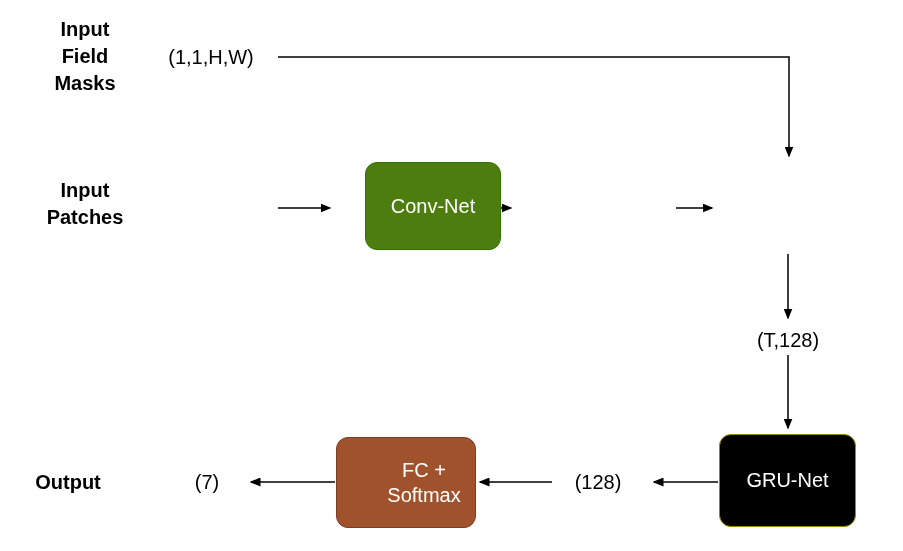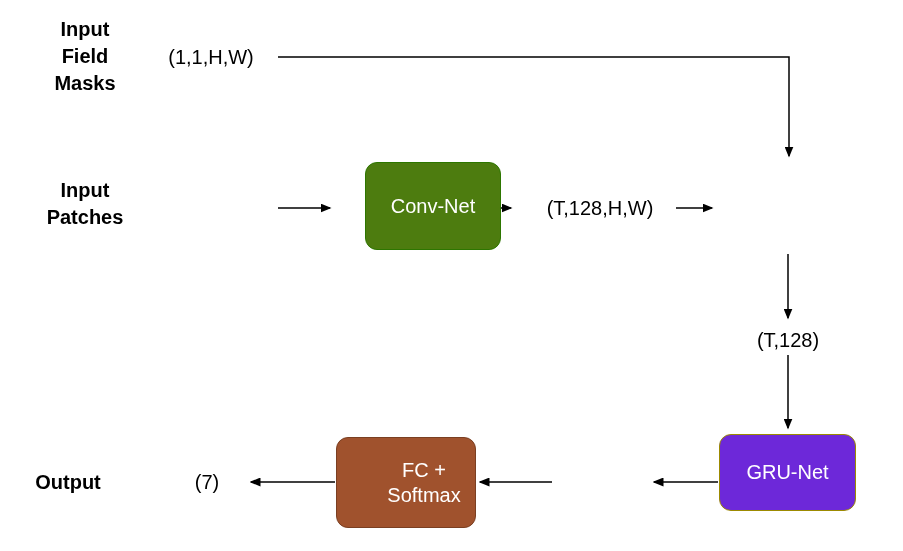--- a/index.html
+++ b/index.html
@@ -89,33 +89,33 @@
 Masks</div>
 
   <div class="row-label" style="left:25px; top:177px; width:120px;">Input
 Patches</div>
 
   <div class="row-label" style="left:8px; top:469px; width:120px;text-align:center;">Output</div>
 
   <div class="tensor-label" style="left:151px; top:44px; width:120px;">(1,1,H,W)</div>
 
 
-  <div class="tensor-label" style="left:530px; top:195px; width:140px;">(T,128,H,W)</div>
 
   <div class="tensor-label" style="left:728px; top:327px; width:120px;">(T,128)</div>
 
+  <div class="tensor-label" style="left:538px; top:469px; width:120px;">(128)</div>
 
   <div class="tensor-label" style="left:147px; top:469px; width:120px;">(7)</div>
 
   <div class="node" style="left: 337px; top: 162px; width: 136px; height: 88px; background-color: #4d7c0f; border-color: rgb(45, 118, 0); color: rgb(255, 255, 255); margin-left: 28px;">
     <span class="node-label">Conv-Net</span>
   </div>
 
 
-  <div class="node" style="left: 719px; top: 434px; width: 137px; height: 77px; background-color: #6d28d9; border-color: rgb(156, 138, 0); color: rgb(255, 255, 255);">
+  <div class="node" style="left: 719px; top: 434px; width: 137px; height: 93px; background-color: #000000; border-color: rgb(156, 138, 0); color: rgb(255, 255, 255);">
     <span class="node-label">GRU-Net</span>
   </div>
 
   <div class="node" style="left: 336px; top: 437px; width: 140px; height: 91px; background-color: rgb(160, 82, 45); border-color: rgb(122, 63, 34); color: #ffffff; padding-left: 36px;">
     <span class="node-label">FC +
 Softmax</span>
   </div>
 
 </div>
 

